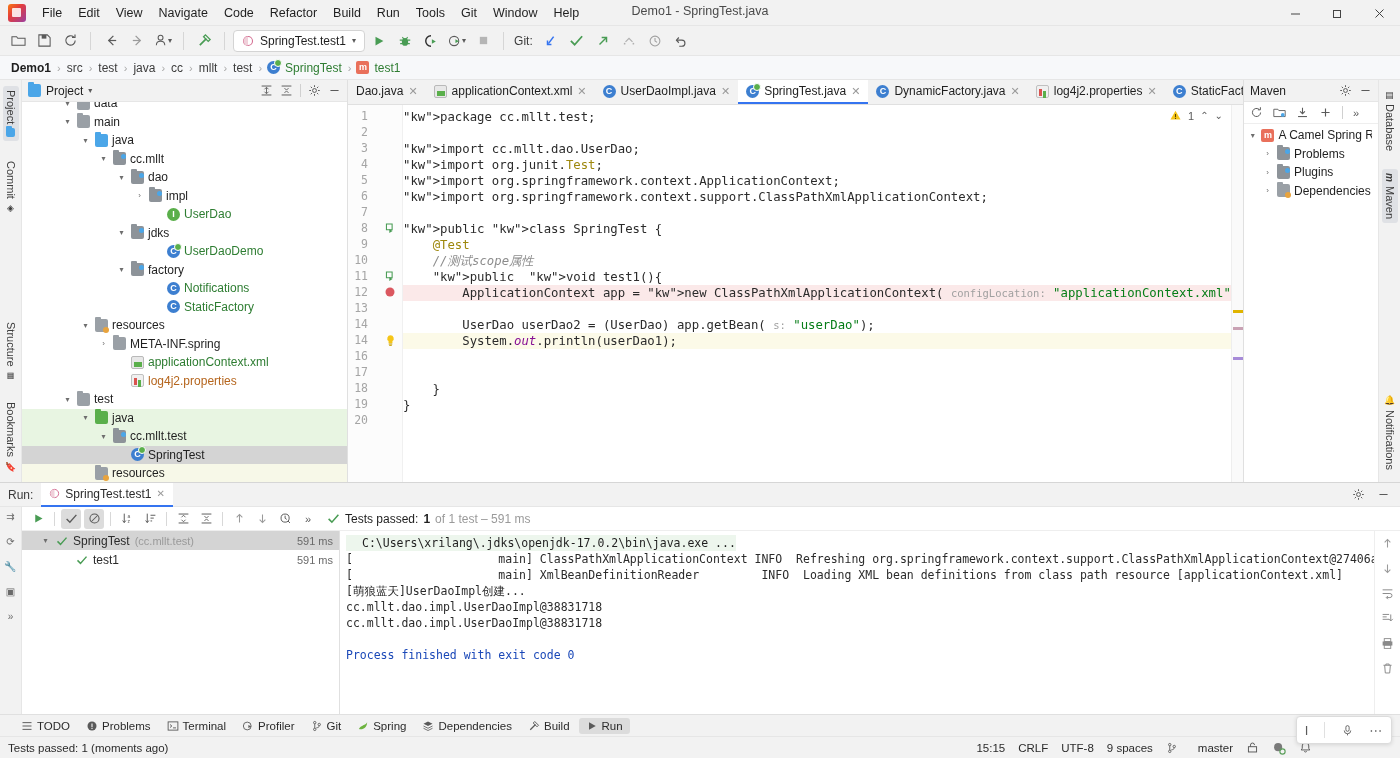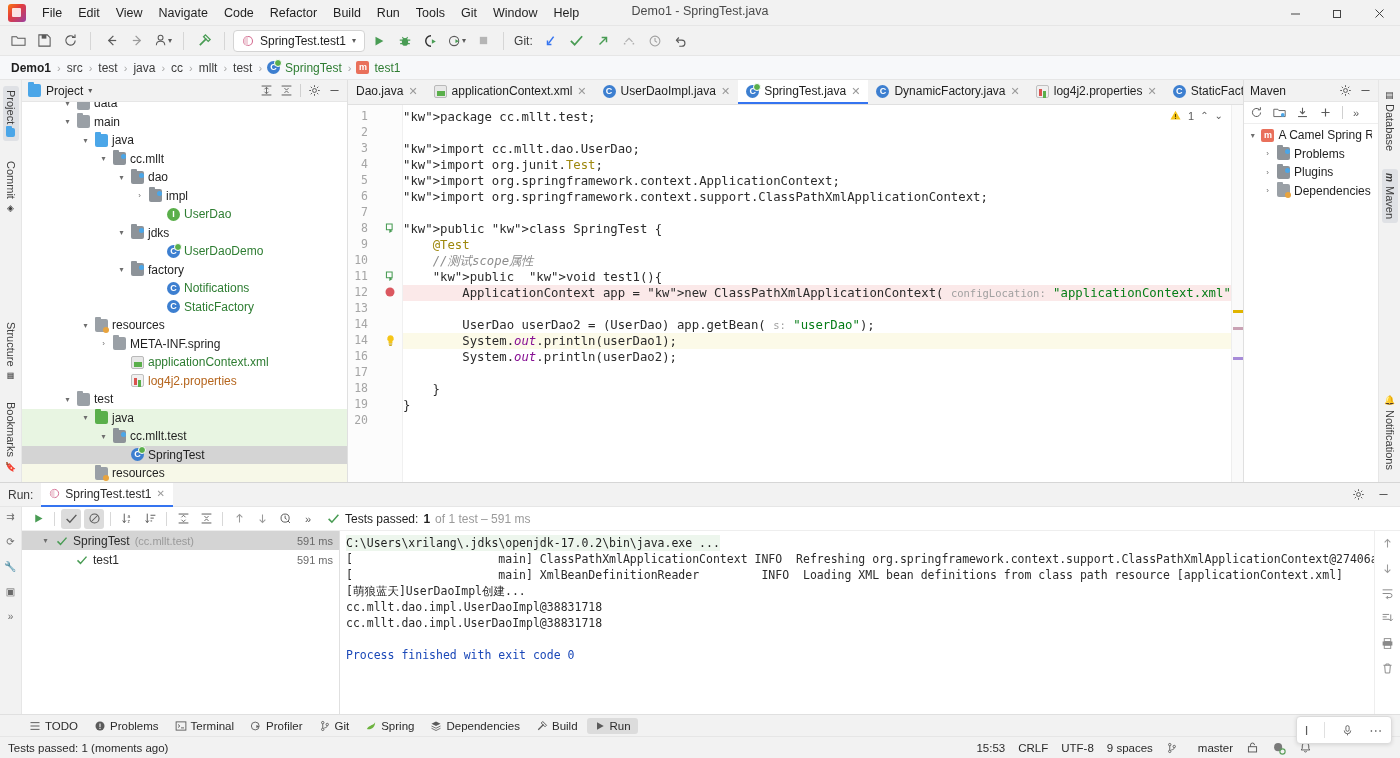--- a/index.html
+++ b/index.html
@@ -128,26 +128,26 @@
   .rtb.green{color:#499c54;}
   .status-txt{font-size:12px;color:#1f1f1f;margin-left:6px;display:flex;align-items:center;gap:5px;}
   .muted{color:#9a9a9a;}
   .run-split{flex:1;display:flex;min-height:0;}
   .tests{width:318px;border-right:1px solid #e0e0e0;font-size:12px;}
   .trow{height:19px;display:flex;align-items:center;gap:5px;padding:0 6px;}
   .trow.sel{background:#d4d4d4;}
   .trow .t-time{margin-left:auto;font-size:11px;color:#6a6a6a;}
   .console{flex:1;position:relative;overflow:hidden;font-family:"DejaVu Sans Mono",monospace;font-size:11.5px;line-height:16px;padding:4px 0 0 6px;}
   .cl{white-space:pre;}
-  .cl.cmd{background:#edf6ed;color:#1f1f1f;display:inline-block;}
+  .cl.cmd{background:#edf6ed;color:#1f1f1f;display:inline-block;padding-left:16px;}
   .cl.blue{color:#1a48b8;}
   .run-rrail{width:26px;border-left:1px solid #eee;display:flex;flex-direction:column;align-items:center;gap:12px;padding-top:6px;color:#9a9a9a;}
 
   
-  .toolwin{height:22px;display:flex;align-items:center;background:#f2f2f2;border-top:1px solid #e0e0e0;padding-left:22px;gap:2px;}
+  .toolwin{height:22px;display:flex;align-items:center;background:#f2f2f2;border-top:1px solid #e0e0e0;padding-left:14px;gap:2px;}
   .tw{display:flex;align-items:center;gap:4px;font-size:11.5px;color:#2b2b2b;padding:2px 7px;border-radius:3px;}
   .tw.sel{background:#dcdcdc;}
   .statusbar{height:22px;display:flex;align-items:center;background:#f2f2f2;padding:0 6px 0 8px;font-size:11.5px;color:#2b2b2b;border-top:1px solid #e6e6e6;}
   .sb-right{margin-left:auto;display:flex;align-items:center;gap:13px;}
   svg{display:block;}
 </style>
 </head>
 <body>
 
 <div class="app">
@@ -589,21 +589,20 @@
             <div class="ln" style="top: 68px;"><span class="&lt;span">"kw"</span>&gt;import org.springframework.context.ApplicationContext;</div>
             <div class="ln" style="top: 84px;"><span class="&lt;span">"kw"</span>&gt;import org.springframework.context.support.ClassPathXmlApplicationContext;</div>
             <div class="ln" style="top: 100px;"></div>
             <div class="ln" style="top: 116px;"><span class="&lt;span">"kw"</span>&gt;public <span class="&lt;span">"kw"</span>&gt;class SpringTest {</div>
             <div class="ln" style="top: 132px;">    <span class="ann">@<span class="ann">Test</span></span></div>
             <div class="ln" style="top: 148px;">    <span class="cmt">//测试scope属性</span></div>
             <div class="ln" style="top: 164px;">    <span class="&lt;span">"kw"</span>&gt;public  <span class="&lt;span">"kw"</span>&gt;void test1(){</div>
             <div class="ln" style="top: 180px;">        ApplicationContext app = <span class="&lt;span">"kw"</span>&gt;new ClassPathXmlApplicationContext( <span class="hint">configLocation:</span> <span class="str">"applicationContext.xml"</span>);</div>
             <div class="ln" style="top: 212px;">        UserDao userDao2 = (UserDao) app.getBean( <span class="hint">s:</span> <span class="str">"userDao"</span>);</div>
             <div class="ln" style="top: 228px;">        System.<span style="color:#871094;font-style:italic;">out</span>.println(userDao1);</div>
-            <div class="ln" style="top: 244px;">        System.<span style="color:#871094;font-style:italic;">out</span>.println(userDao2);</div>
             <div class="ln" style="top: 260px;"></div>
             <div class="ln" style="top: 276px;">    }</div>
             <div class="ln" style="top: 292px;">}</div>
             <div class="ln" style="top: 308px;"></div>
           </div>
         <div class="err-icons">
           <svg width="13" height="13" viewBox="0 0 16 16">
               <path d="M8 2l6.2 11H1.8z" fill="#f5c518"></path>
               <path d="M8 6v4M8 11.2v1" stroke="#5a4300" stroke-width="1.3"></path>
             </svg>
@@ -937,21 +936,21 @@
         <svg width="12" height="12" viewBox="0 0 16 16">
           <path d="M4 3l9 5-9 5z" fill="#5a5a5a"></path>
         </svg>
         <span>Run</span>
       </div>
     </div>
 
   <div class="statusbar">
     <span>Tests passed: 1 (moments ago)</span>
     <span class="sb-right">
-      <span class="sb-it">15:53</span>
+      <span class="sb-it">15:15</span>
       <span class="sb-it">CRLF</span>
       <span class="sb-it">UTF-8</span>
       <span class="sb-it">9 spaces</span>
       <span class="sb-it" style="display:flex;align-items:center;gap:20px;">
         <svg width="12" height="12" viewBox="0 0 16 16">
             <circle cx="5" cy="3.5" r="1.6" fill="none" stroke="#5a5a5a" stroke-width="1.2"></circle>
             <circle cx="5" cy="12.5" r="1.6" fill="none" stroke="#5a5a5a" stroke-width="1.2"></circle>
             <circle cx="11" cy="6" r="1.6" fill="none" stroke="#5a5a5a" stroke-width="1.2"></circle>
             <path d="M5 5.2v5.7M11 7.6c0 2-2 2.6-4 3" fill="none" stroke="#5a5a5a" stroke-width="1.2"></path>
           </svg>

